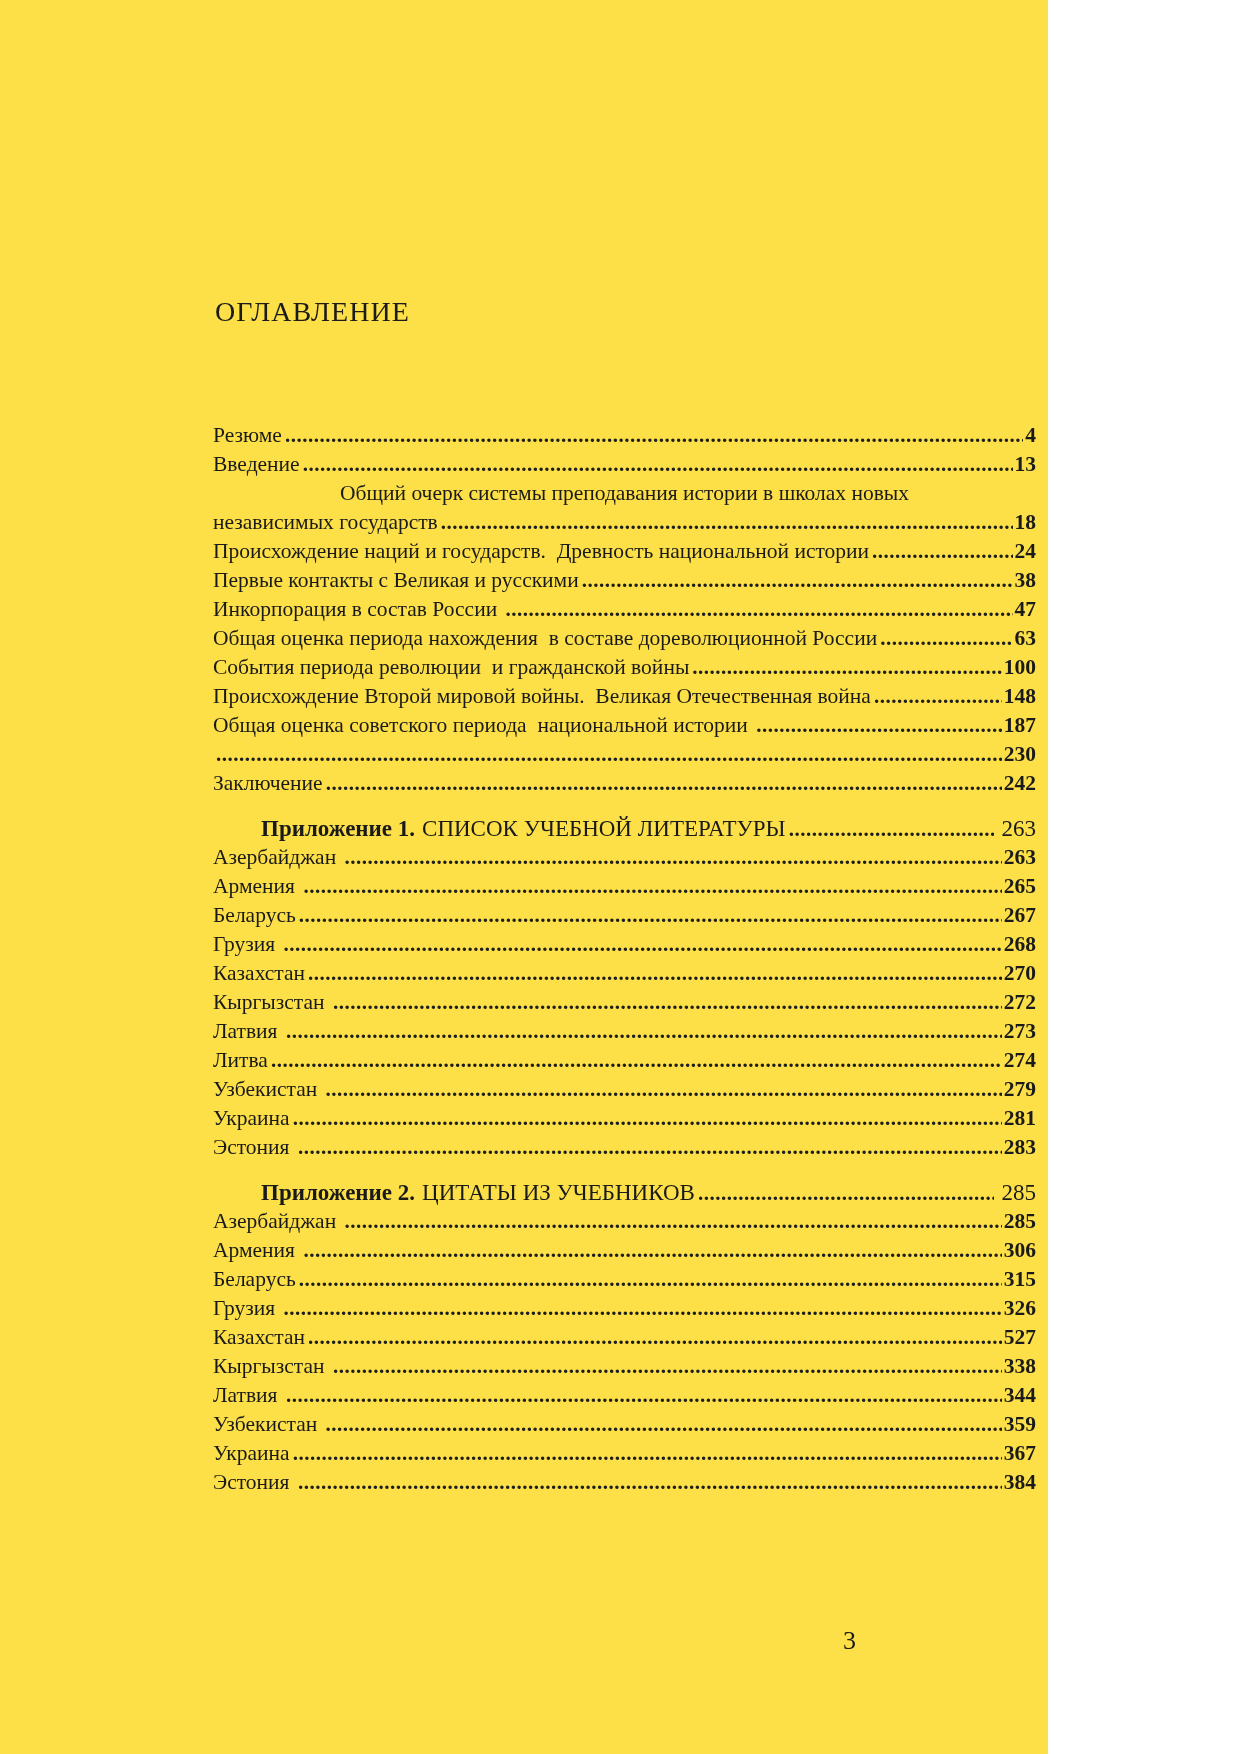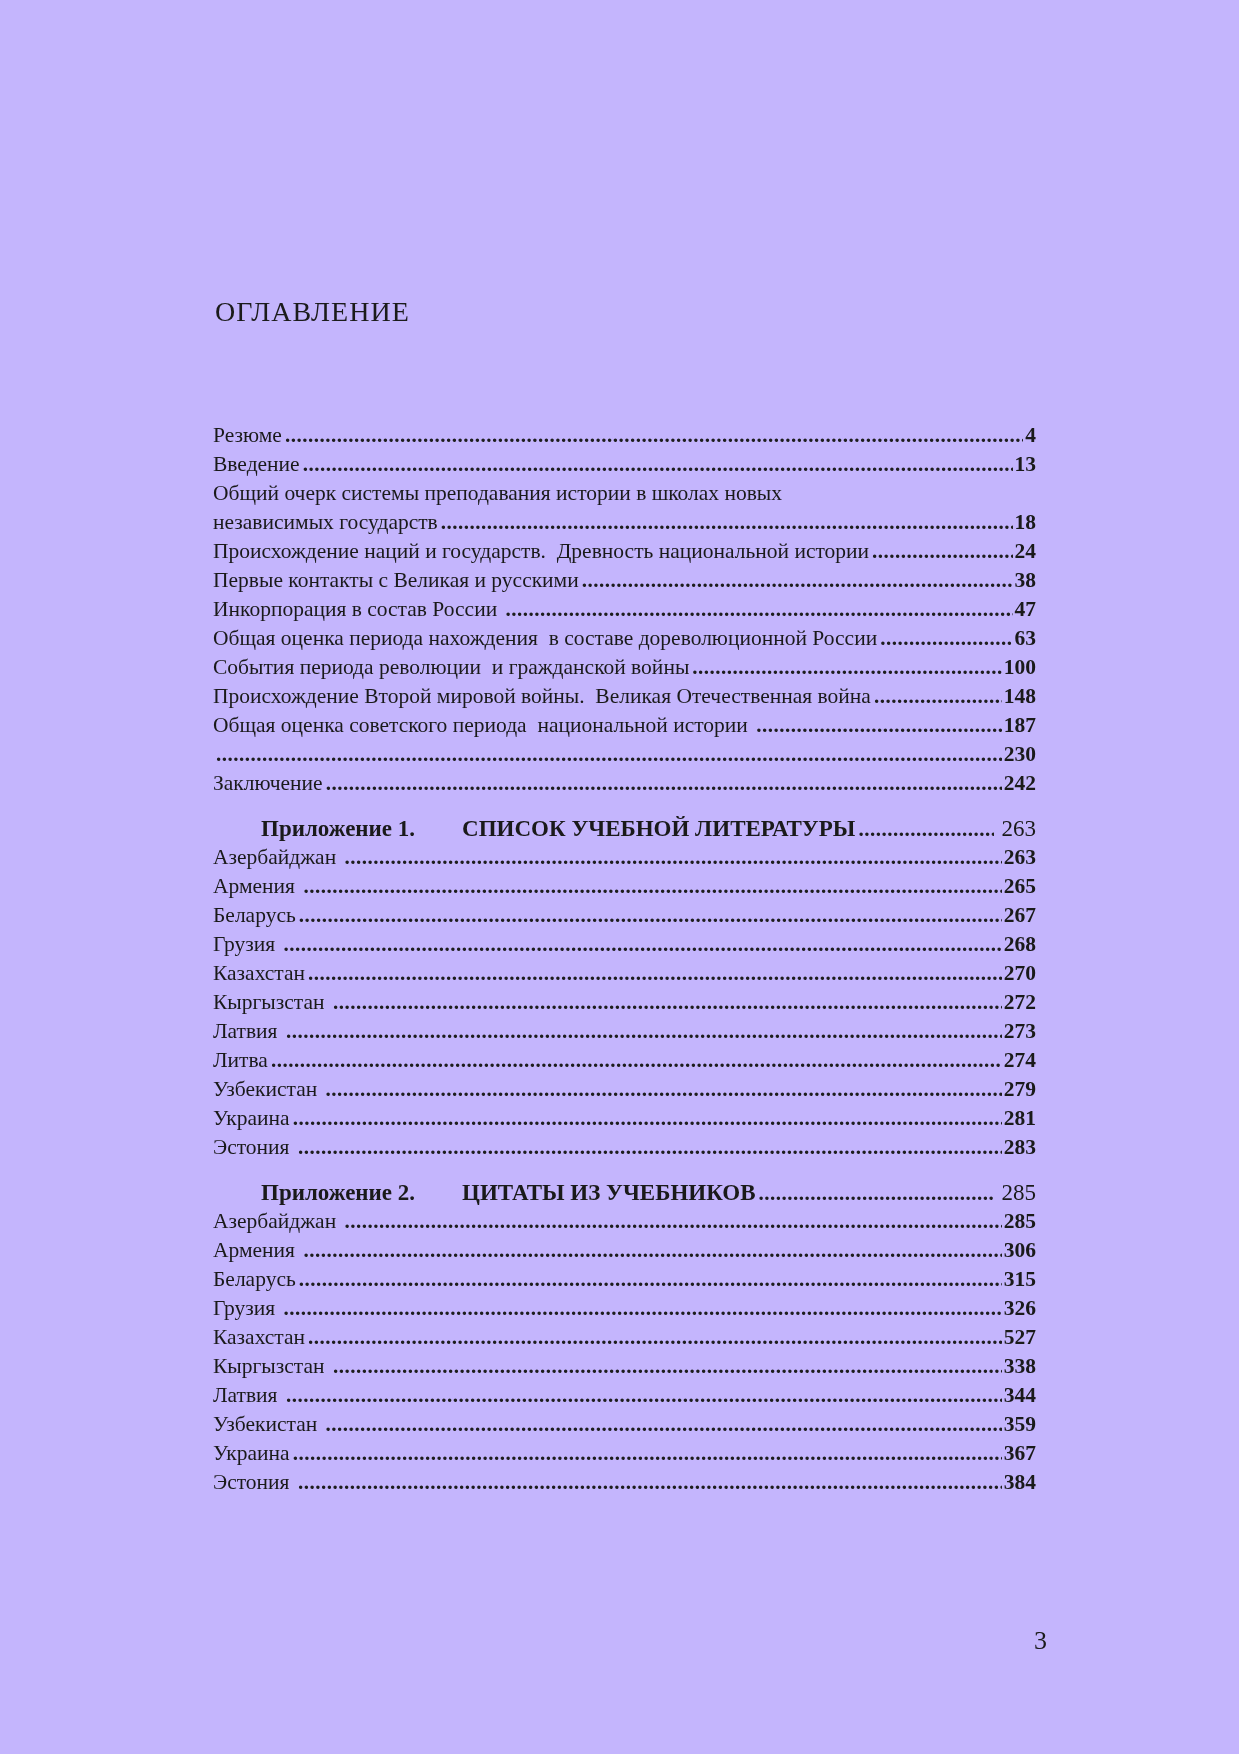--- a/index.html
+++ b/index.html
@@ -2,23 +2,23 @@
 <html lang="ru"><head>
 <meta charset="utf-8">
 <style>
   html, body {
     margin: 0;
     padding: 0;
     background: #ffffff;
   }
   .page {
     position: relative;
-    width: 1239px;
+    width: 1048px;
     height: 1754px;
-    background: #c4b5fd;
+    background: #fde047;
     font-family: "Liberation Serif", "DejaVu Serif", serif;
     color: #1a1a1a;
     overflow: hidden;
   }
   .title {
     position: absolute;
     left: 215px;
     top: 296px;
     margin: 0;
     font-size: 28px;
@@ -32,20 +32,21 @@
     top: 421px;
     width: 823px;
   }
   .row {
     display: flex;
     align-items: baseline;
     line-height: 29px;
     height: 29px;
     font-size: 21.5px;
     white-space: nowrap;
+    justify-content: center;
   }
   .row .label {
     flex: 0 0 auto;
     white-space: pre;
   }
   .leader {
     flex: 1 1 auto;
     overflow: hidden;
     white-space: nowrap;
     min-width: 10px;
@@ -69,22 +70,21 @@
   .heading {
     margin-top: 16px;
     font-size: 23px;
   }
   .heading .hi {
     font-weight: bold;
     margin-right: 7px;
     margin-left: 48px;
   }
   .heading .hb {
-    font-weight: bold;
-    margin-left: 40px;
+    font-weight: normal;
   }
   .heading .pagenum {
     font-weight: normal;
     font-size: 23px;
     padding-left: 6px;
   }
   .footer-num {
     position: absolute;
     right: 192px;
     top: 1626px;

